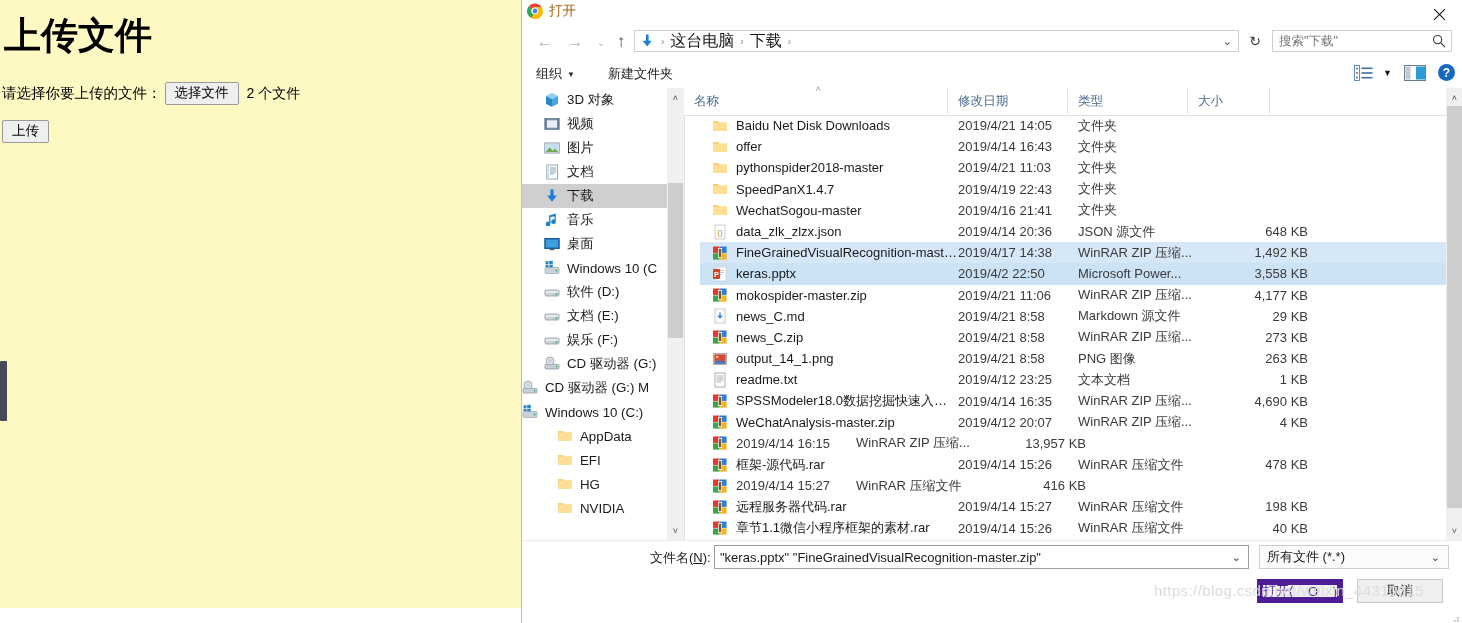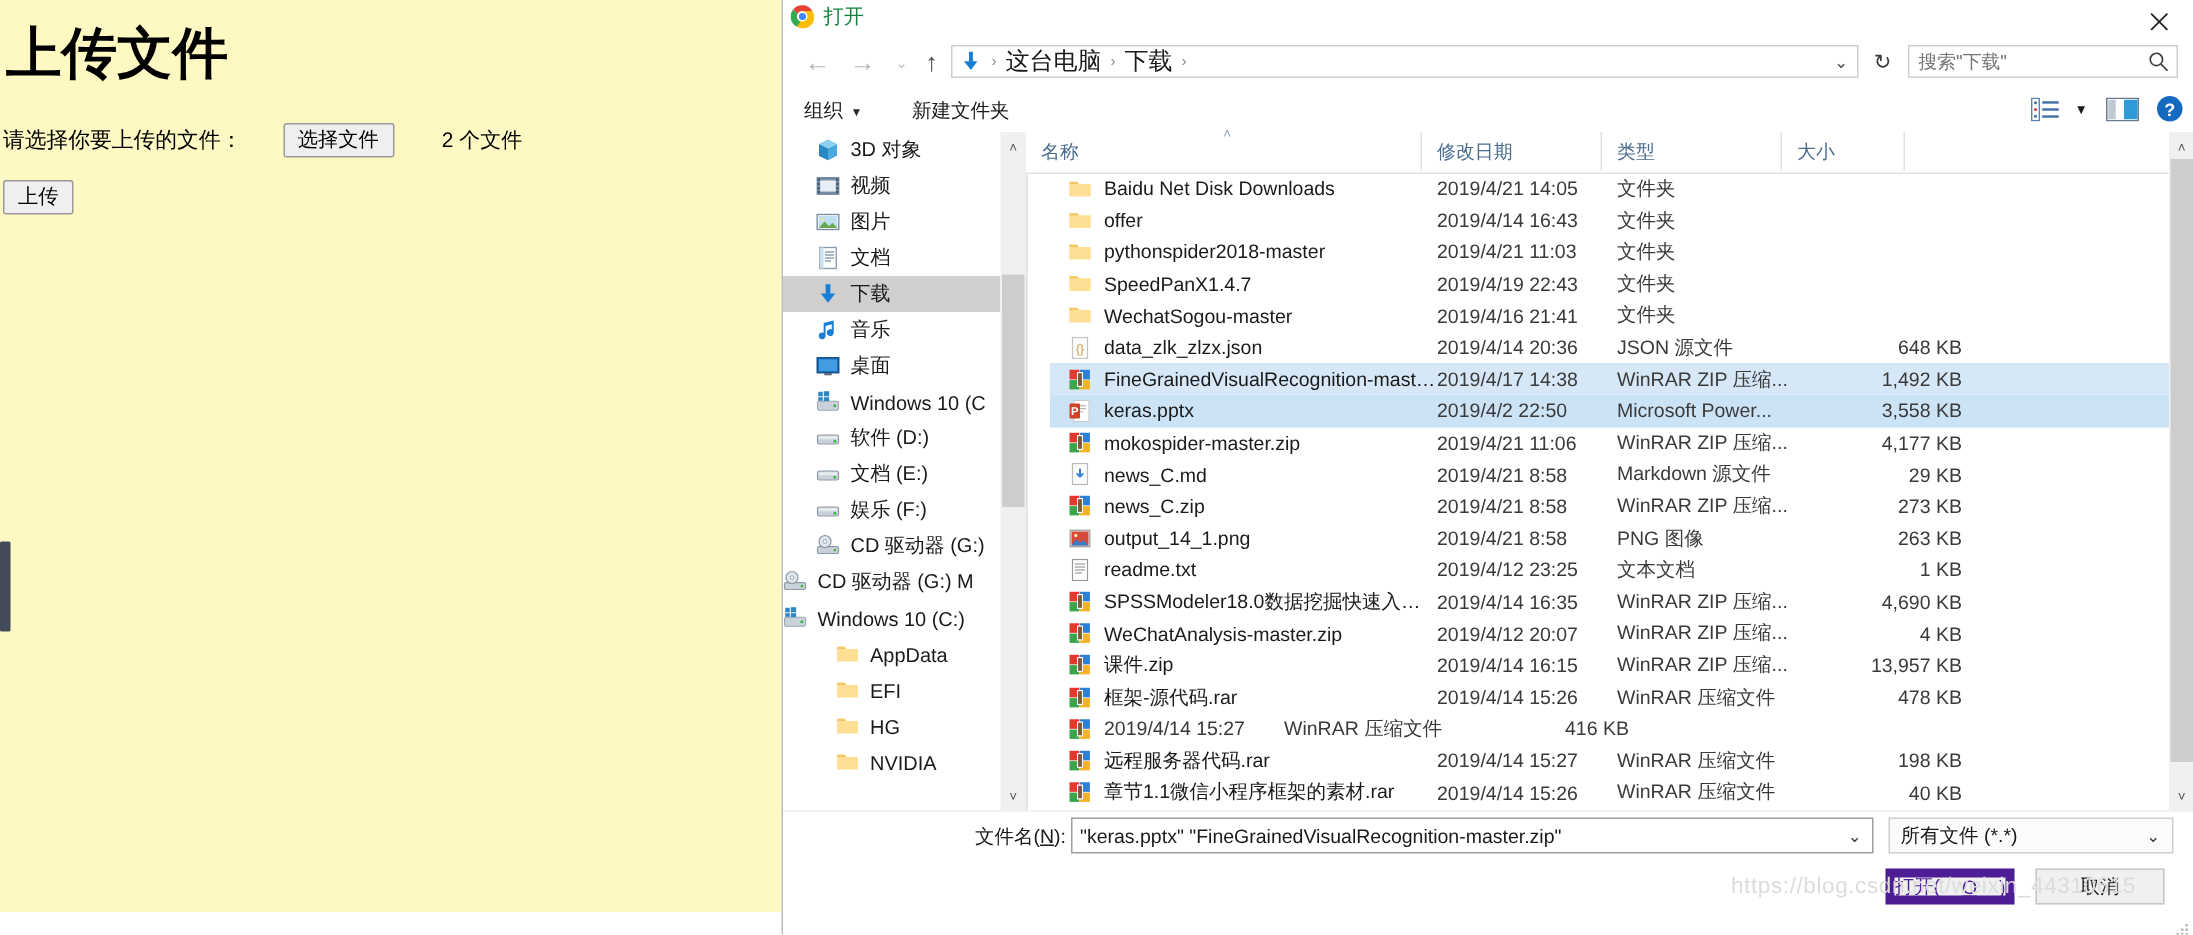--- a/index.html
+++ b/index.html
@@ -9,42 +9,42 @@
     -webkit-font-smoothing:antialiased;
   }
   .root{position:relative;width:1462px;height:623px;}
 
   
   .webpage{position:absolute;left:0;top:0;width:521px;height:608px;background:#fef9c3;}
   .page-title{
     position:absolute;left:4px;top:14px;font-size:37px;font-weight:bold;color:#000;
     letter-spacing:0px;line-height:44px;
   }
-  .upload-row{position:absolute;left:2px;top:82px;display:flex;align-items:center;font-size:14.5px;color:#000;gap:24px;}
+  .upload-row{position:absolute;left:2px;top:82px;display:flex;align-items:center;font-size:14.5px;color:#000;}
   .upload-row .lbl{margin-right:3px;}
   .choose-btn{
     display:inline-block;border:1px solid #9a9a9a;background:#efefef;border-radius:2px;
     padding:2px 9px 3px;font-size:13.5px;color:#000;line-height:16px;
     font-family:"Liberation Sans",sans-serif;
   }
   .file-count{margin-left:8px;font-size:14px;color:#000;}
   .submit-btn{
     position:absolute;left:2px;top:120px;border:1px solid #9a9a9a;background:#efefef;border-radius:2px;
     padding:2px 9px 3px;font-size:13.5px;color:#000;line-height:16px;
   }
   .left-scroll-thumb{position:absolute;left:0px;top:361px;width:7px;height:60px;background:#444a58;border-radius:1px;}
 
   
   .dialog{
     position:absolute;left:521px;top:0px;width:941px;height:623px;background:#ffffff;
     border-left:1px solid #bcbcbc;box-sizing:border-box;
   }
   .titlebar{position:relative;height:22px;}
   .titlebar .chrome-icon{position:absolute;left:5px;top:3px;width:16px;height:16px;}
-  .titlebar .title-text{position:absolute;left:27px;top:2px;font-size:13.5px;color:#15803d;}
+  .titlebar .title-text{position:absolute;left:27px;top:2px;font-size:13.5px;color:#a16207;}
   .close-btn{position:absolute;right:0px;top:0px;width:45px;height:28px;display:flex;align-items:center;justify-content:center;}
   .close-btn svg{width:13px;height:13px;}
 
   
   .navbar{position:absolute;left:0;top:28px;width:941px;height:28px;}
   .nav-arrow{position:absolute;top:3px;width:22px;height:22px;display:flex;align-items:center;justify-content:center;color:#b4b4b4;font-size:17px;}
   .nav-back{left:12px;}
   .nav-fwd{left:42px;}
   .nav-recent{left:68px;color:#bdbdbd;font-size:10px;}
   .nav-up{left:88px;color:#4a4a4a;font-size:17px;}
@@ -697,21 +697,20 @@
             <span class="fico">
               <svg viewBox="0 0 16 16" width="16" height="16">
                 <rect x="1" y="1.5" width="6.6" height="6.4" fill="#e23b2e"></rect>
                 <rect x="8" y="1.5" width="6.6" height="6.4" fill="#2f7fd4"></rect>
                 <rect x="1" y="8.4" width="6.6" height="6.2" fill="#3aa64a"></rect>
                 <rect x="8" y="8.4" width="6.6" height="6.2" fill="#f0b429"></rect>
                 <rect x="6" y="3" width="4" height="10" fill="#ffffff"></rect>
                 <rect x="6.7" y="3.8" width="2.6" height="8.4" fill="#7d5a3a"></rect>
               </svg>
             </span>
-            <span class="fname">课件.zip</span>
             <span class="fdate">2019/4/14 16:15</span>
             <span class="ftype">WinRAR ZIP 压缩...</span>
             <span class="fsize">13,957 KB</span>
           </div>
           <div class="frow">
             <span class="fico">
               <svg viewBox="0 0 16 16" width="16" height="16">
                 <rect x="1" y="1.5" width="6.6" height="6.4" fill="#e23b2e"></rect>
                 <rect x="8" y="1.5" width="6.6" height="6.4" fill="#2f7fd4"></rect>
                 <rect x="1" y="8.4" width="6.6" height="6.2" fill="#3aa64a"></rect>

